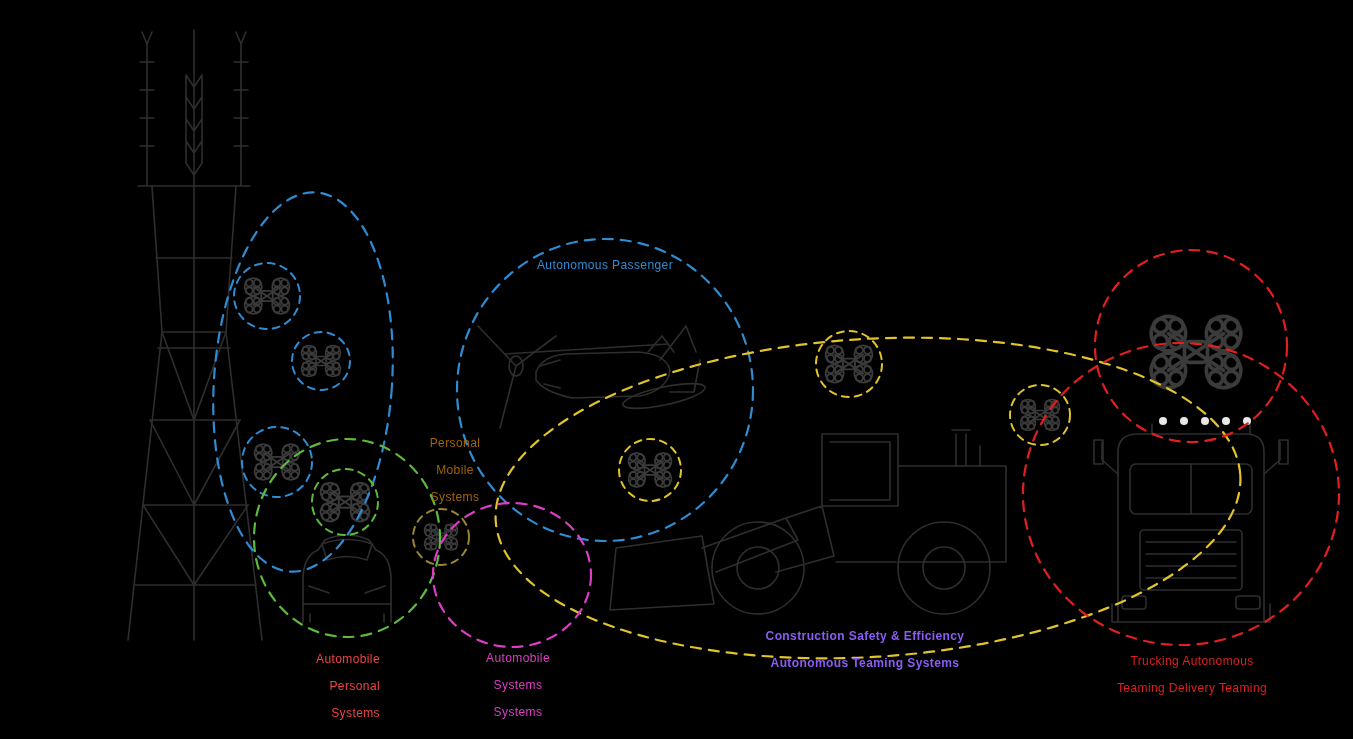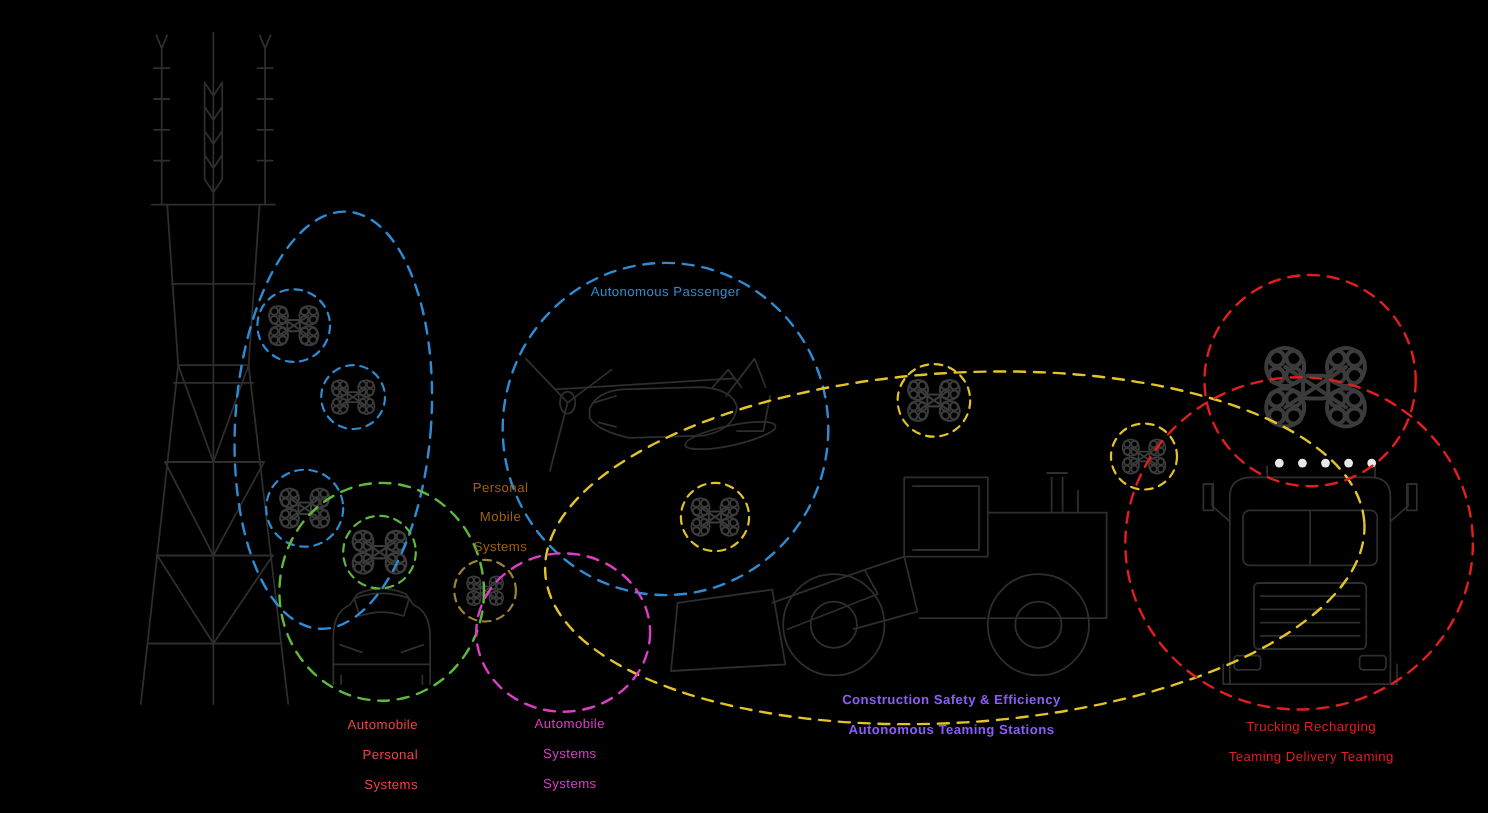--- a/index.html
+++ b/index.html
@@ -160,21 +160,21 @@
   </div>
 
   <div class="label" style="left: 518px; top: 645px; color: rgb(222, 61, 198);">
     <div>Automobile</div>
     <div>Systems</div>
     <div>Systems</div>
   </div>
 
   <div class="label" style="left: 865px; top: 623px; color: #8b5cf6; font-weight: bold;">
     <div>Construction Safety &amp; Efficiency</div>
-    <div>Autonomous Teaming Stations</div>
+    <div>Autonomous Teaming Systems</div>
   </div>
 
   <div class="label" style="left: 1192px; top: 648px; color: rgb(224, 31, 31);">
-    <div>Trucking Recharging</div>
+    <div>Trucking Autonomous</div>
     <div>Teaming Delivery Teaming</div>
   </div>
 
 </div>
 
 </body></html>

